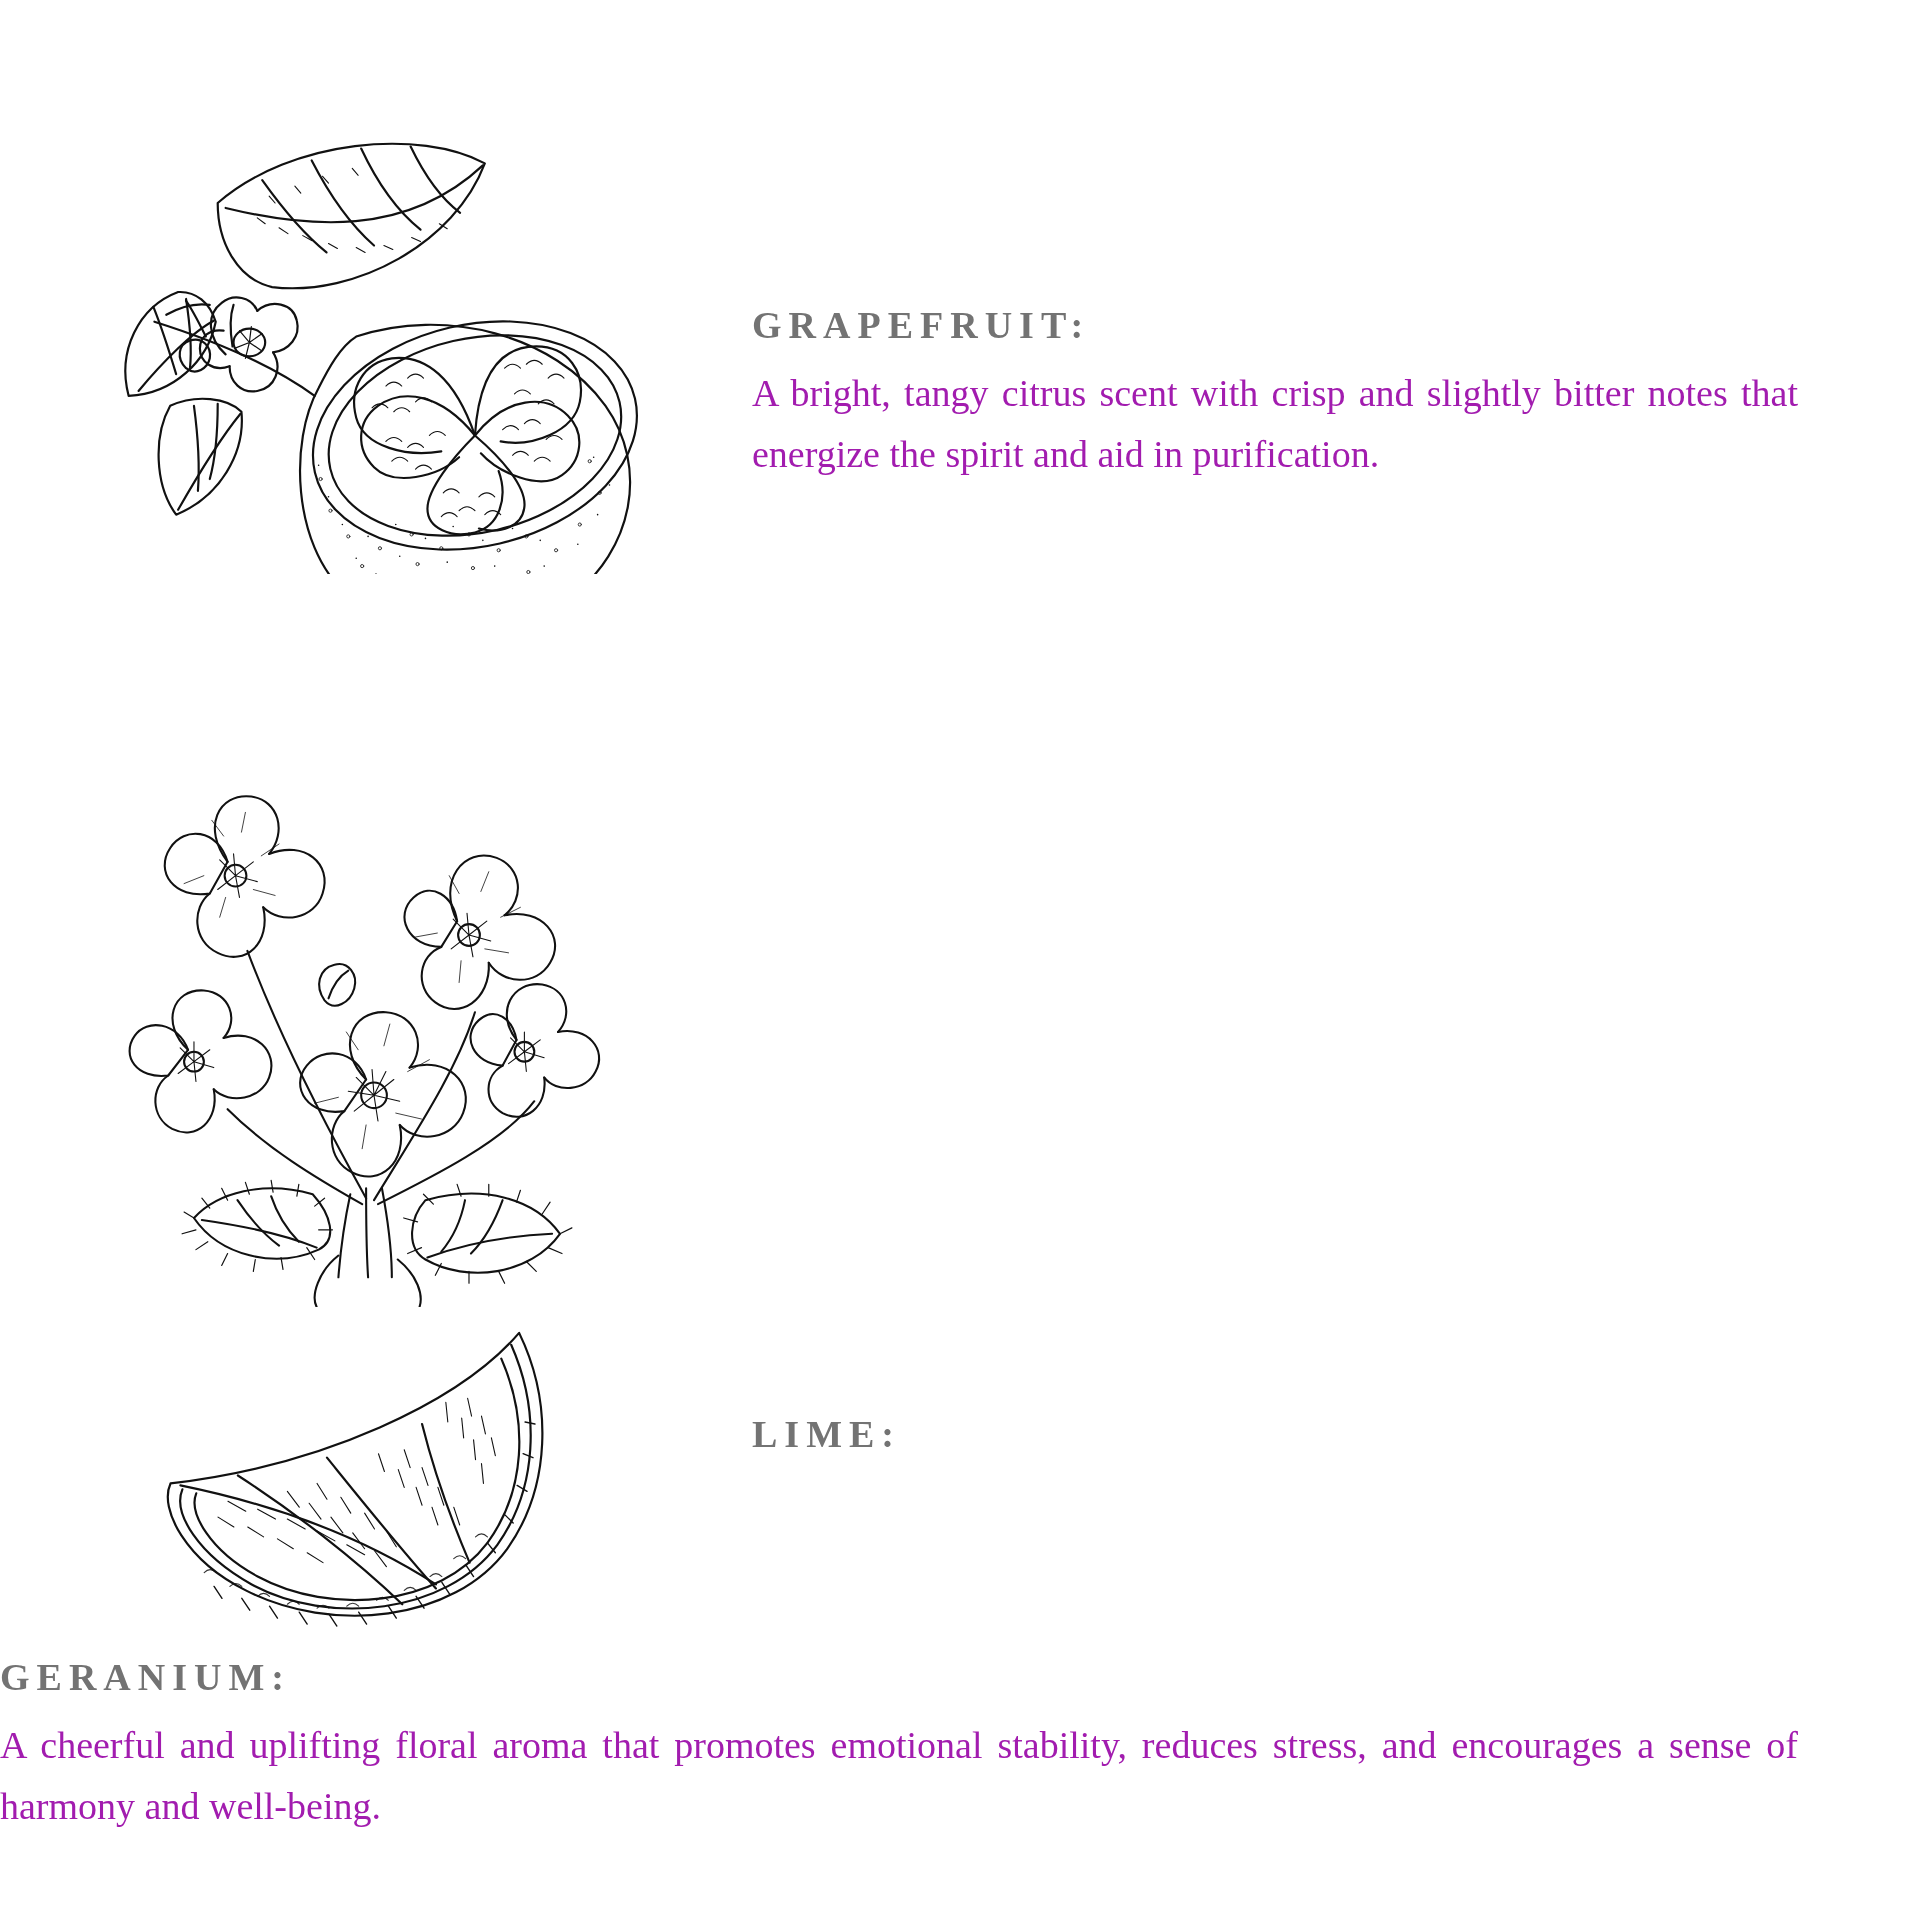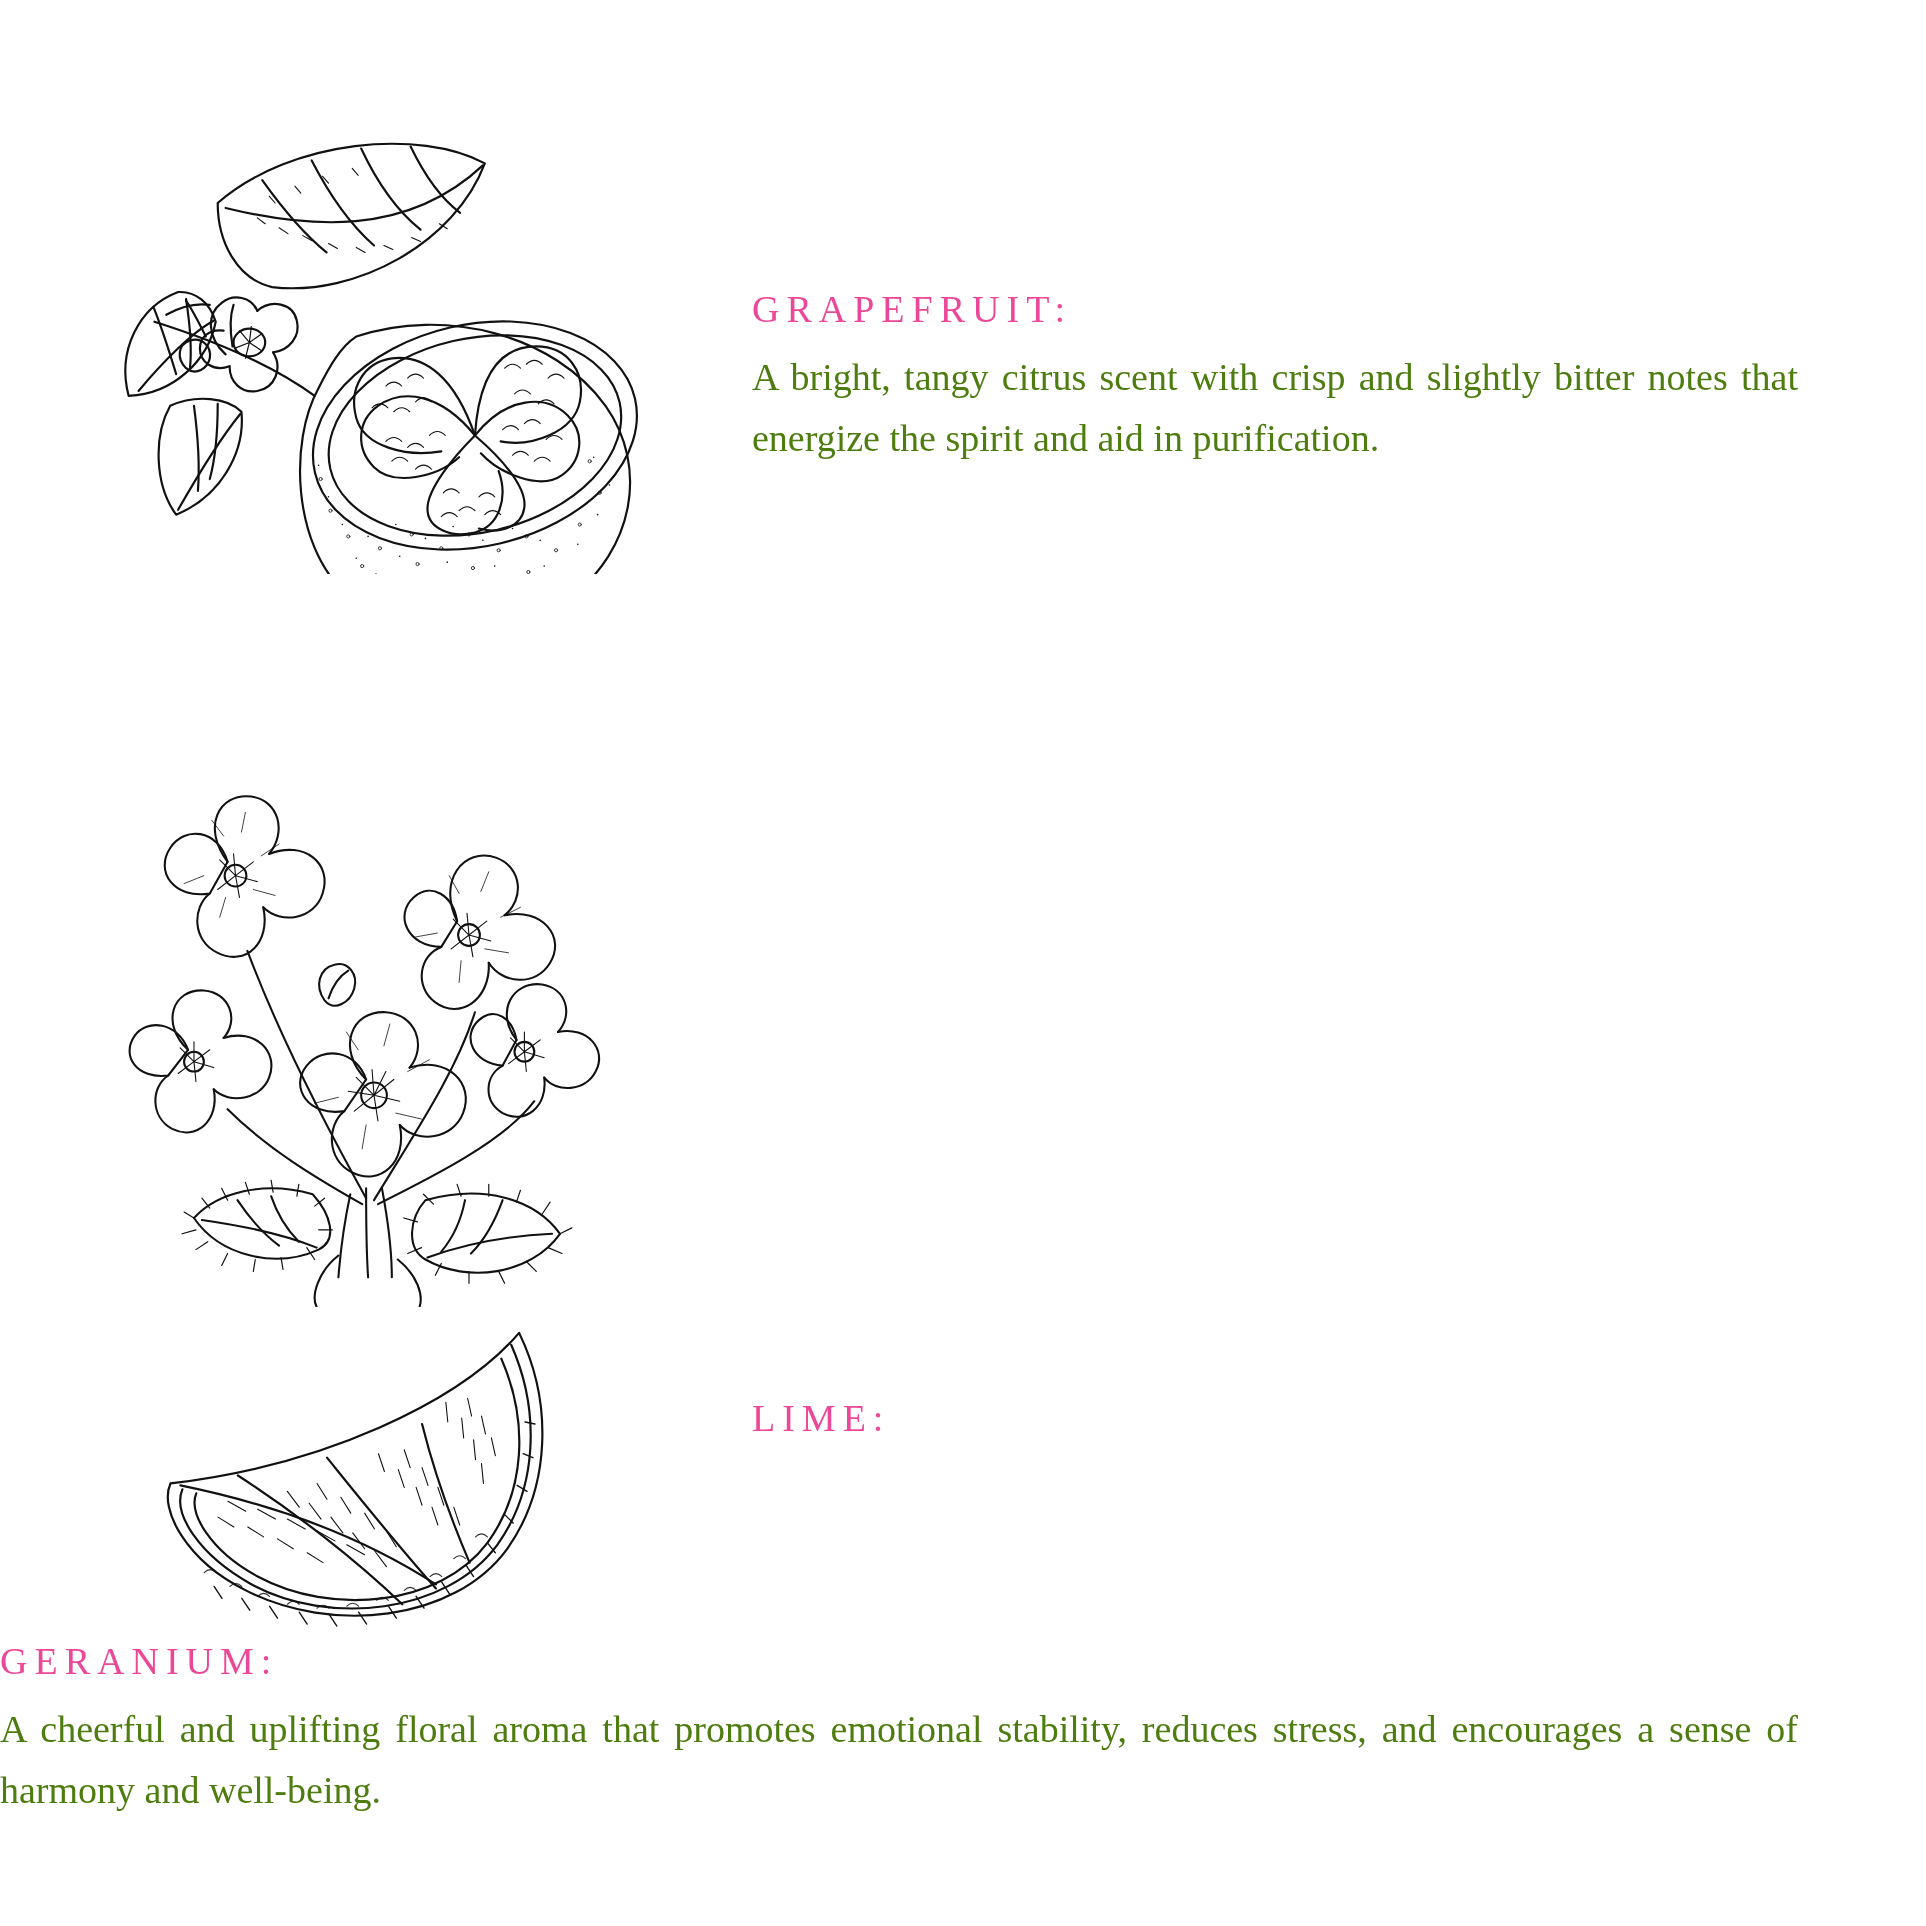--- a/index.html
+++ b/index.html
@@ -37,31 +37,31 @@
     box-sizing: border-box;
   }
   .text-cell {
     flex: 1 1 auto;
     box-sizing: border-box;
     padding-right: 129px;
   }
   .ing-title {
     font-family: "Liberation Serif", serif;
     font-size: 38px;
-    font-weight: normal;
+    font-weight: bold;
     letter-spacing: 7px;
-    color: #ec4899;
-    margin: 0 0 14px 0;
+    color: #737373;
+    margin: 16px 0 14px 0;
     line-height: 1.2;
   }
   .ing-desc {
     font-family: "Liberation Serif", serif;
     font-size: 38px;
     line-height: 1.62;
-    color: #4d7c0f;
+    color: #a21caf;
     margin: 0;
     text-align: justify;
     text-justify: inter-word;
   }
   
   #row-grapefruit {
     height: 614px;
     padding-top: 109px;
   }
   #row-grapefruit .text-cell { padding-top: 178px; }

